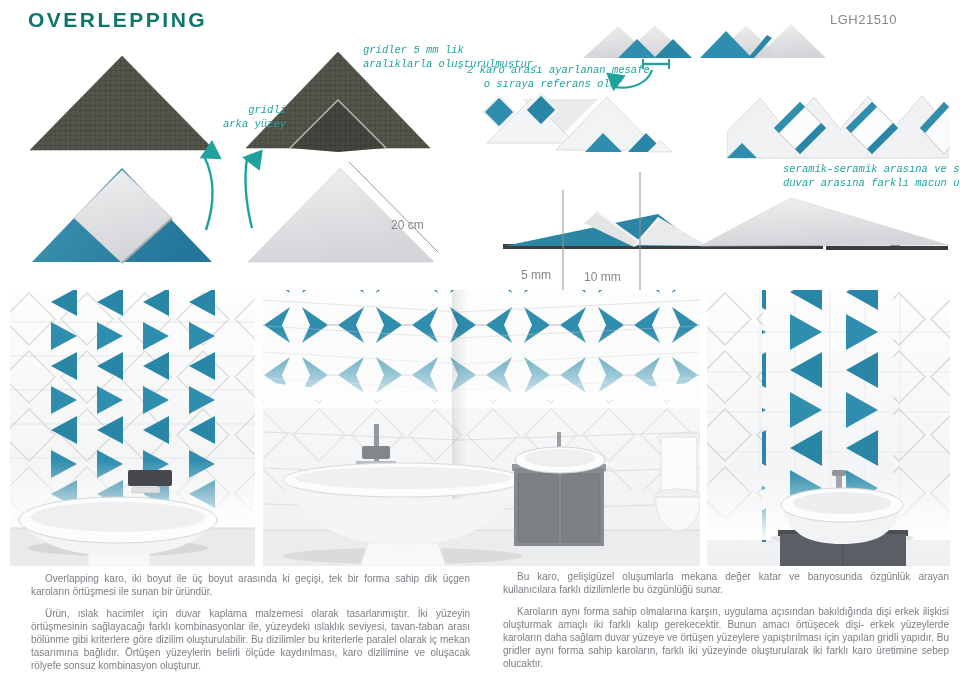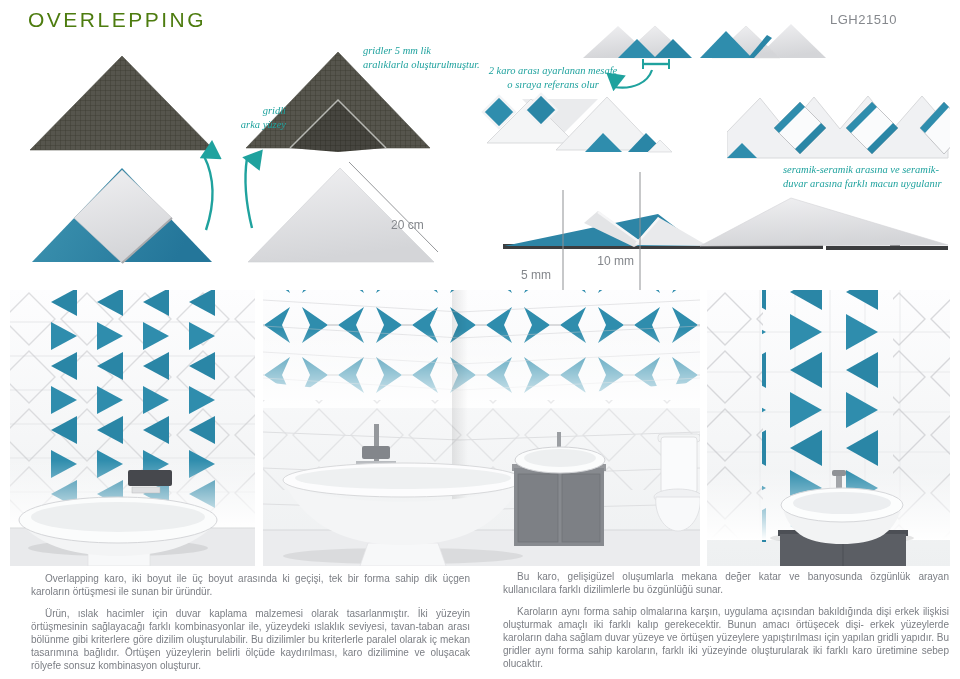--- a/index.html
+++ b/index.html
@@ -1,33 +1,33 @@
 <!DOCTYPE html>
 <html><head>
 <meta charset="utf-8">
 <style>
   html,body{margin:0;padding:0;background:#ffffff;}
   #poster{position:relative;width:960px;height:679px;background:#ffffff;overflow:hidden;
           font-family:"Liberation Sans",sans-serif;}
   .abs{position:absolute;}
-  #logo{left:28px;top:8px;font-size:21px;font-weight:normal;letter-spacing:2.5px;
-        color:#4d7c0f;transform:scaleY(.96);}
+  #logo{left:28px;top:8px;font-size:21px;font-weight:bold;letter-spacing:2.5px;
+        color:#0f766e;transform:scaleY(.96);}
   #code{left:830px;top:12px;width:112px;text-align:left;font-size:13px;
         color:#85888d;letter-spacing:.5px;}
-  .hand{font-family:Liberation Serif, serif;font-style:italic;color:#1fa29e;
+  .hand{font-family:Liberation Mono, monospace;font-style:italic;color:#1fa29e;
         font-size:10.5px;line-height:1.3;}
   .hand div{white-space:nowrap;}
   #note-grid{left:363px;top:44px;width:160px;}
   #note-gridback{left:178px;top:104px;width:108px;text-align:right;}
   #note-spacing{left:467px;top:64px;width:172px;text-align:center;}
   #note-mortar{left:783px;top:163px;width:178px;}
   .dim{font-size:12px;color:#83868b;}
   #size-label{left:391px;top:197px;margin-top:21px;}
   #dim5{left:514px;top:268px;width:44px;text-align:center;}
-  #dim10{left:584px;top:254px;width:50px;text-align:right;}
+  #dim10{left:584px;top:270px;width:50px;text-align:left;}
   .bodycol{font-size:10px;line-height:13px;color:#7b7e84;text-align:justify;}
   .bodycol p{margin:0 0 9px 16px;text-indent:14px;}
   #col-left{left:15px;top:572px;width:455px;}
   #col-right{left:487px;top:570px;width:462px;}
   svg{display:block;}
 </style>
 </head>
 <body>
 
 <div id="poster">

